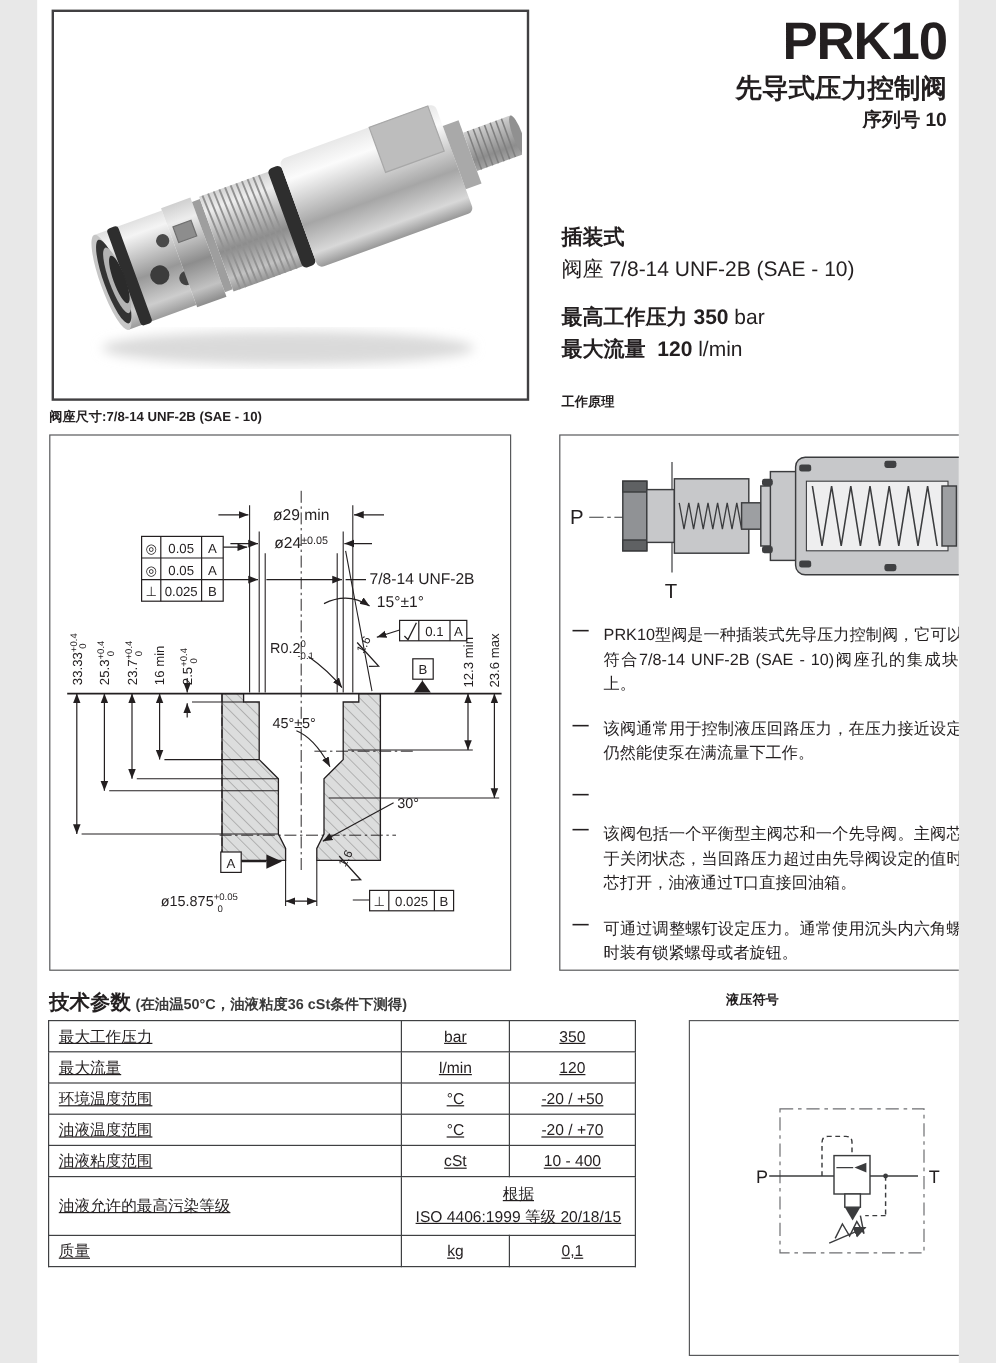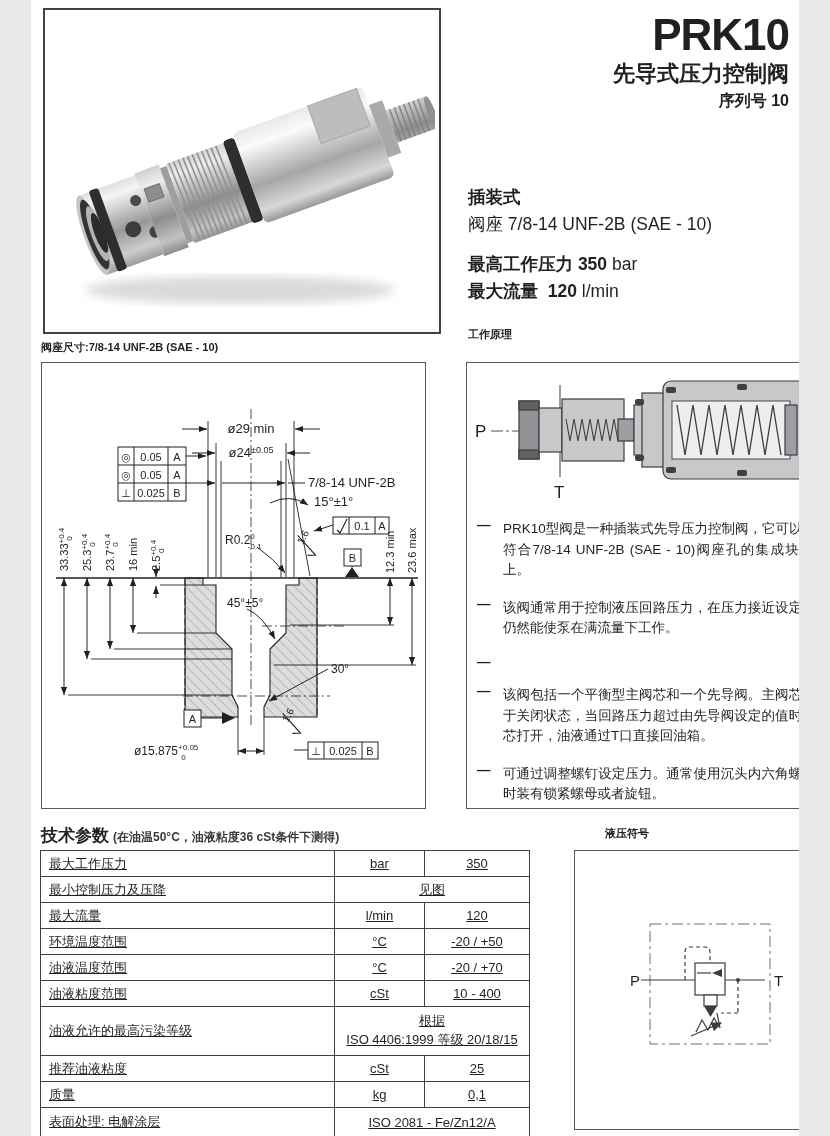--- a/index.html
+++ b/index.html
@@ -403,24 +403,20 @@
         <col style="width:90px">
         <col style="width:105px">
       </colgroup>
     <tbody>
       <tr>
         <td class="lbl">最大工作压力</td>
         <td class="ctr">bar</td>
         <td class="ctr">350</td>
       </tr>
       <tr>
-        <td class="lbl">最小控制压力及压降</td>
-        <td class="ctr" colspan="2">见图</td>
-      </tr>
-      <tr>
         <td class="lbl">最大流量</td>
         <td class="ctr">l/min</td>
         <td class="ctr">120</td>
       </tr>
       <tr>
         <td class="lbl">环境温度范围</td>
         <td class="ctr">°C</td>
         <td class="ctr">-20 / +50</td>
       </tr>
       <tr>
@@ -434,32 +430,23 @@
         <td class="ctr">10 - 400</td>
       </tr>
       <tr class="tall">
         <td class="lbl">油液允许的最高污染等级</td>
         <td class="ctr" colspan="2">
           <div class="span2line">根据</div>
           <div class="span2line">ISO 4406:1999  等级 20/18/15</div>
         </td>
       </tr>
       <tr>
-        <td class="lbl">推荐油液粘度</td>
-        <td class="ctr">cSt</td>
-        <td class="ctr">25</td>
-      </tr>
-      <tr>
         <td class="lbl">质量</td>
         <td class="ctr">kg</td>
         <td class="ctr">0,1</td>
-      </tr>
-      <tr class="last">
-        <td class="lbl">表面处理:  电解涂层</td>
-        <td class="ctr" colspan="2">ISO 2081 - Fe/Zn12/A</td>
       </tr>
     </tbody>
   </table>
 
   <div id="symbol-title" class="abs sec-title">液压符号</div>
   <div id="symbol-box" class="abs box">
     <svg width="275" height="276" viewBox="0 0 275 276">
       <defs>
         <marker id="sarw" viewBox="0 0 10 10" refX="8" refY="5" markerWidth="10" markerHeight="10" orient="auto">
           <path d="M0,1 L9,5 L0,9 z" fill="#3b3c3e"></path>

